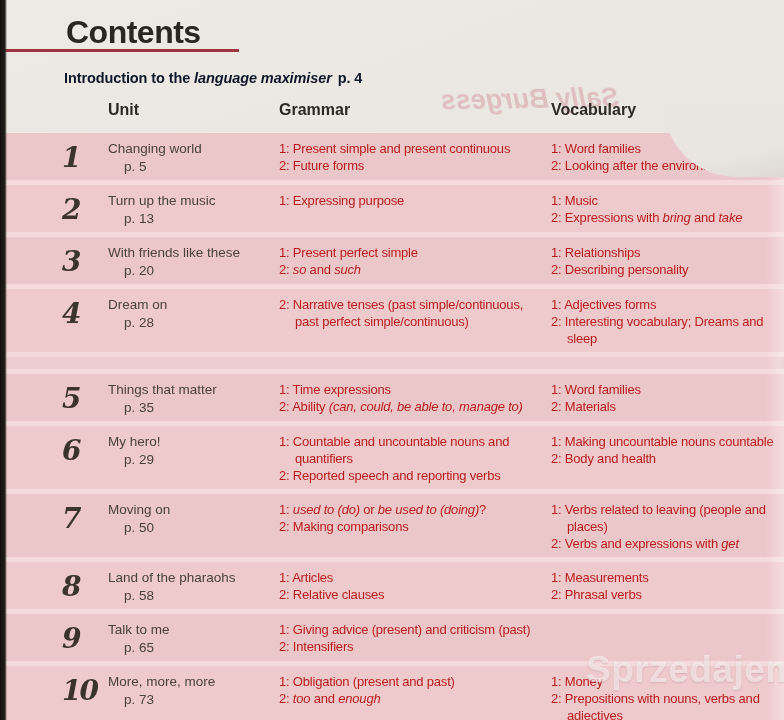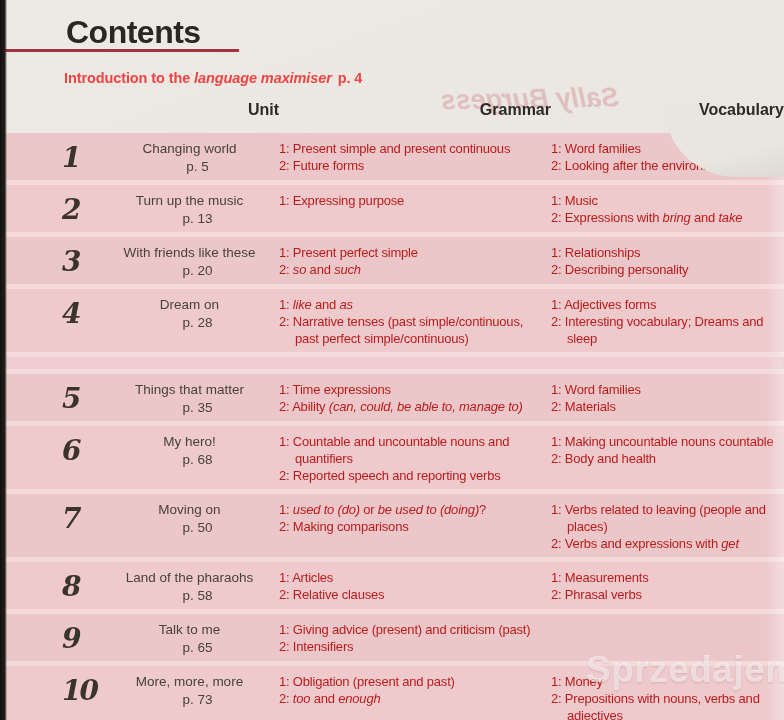--- a/index.html
+++ b/index.html
@@ -8,34 +8,34 @@
     background:linear-gradient(160deg,#edeae5 0%,#e9e6e0 55%,#e4e1da 100%);
     font-family:"Liberation Sans",sans-serif;
     -webkit-font-smoothing:antialiased;
   }
   
   .left-edge{position:absolute;left:0;top:0;width:7px;height:720px;background:linear-gradient(90deg,#120f0d 0%,#23201c 70%,rgba(35,32,28,0) 100%);z-index:6;}
 
   
   .title{position:absolute;left:66px;top:14px;font-size:32px;font-weight:bold;color:#2a2722;letter-spacing:-0.5px;}
   .title-rule{position:absolute;left:0;top:49px;width:239px;height:2.5px;background:#9e353e;z-index:5;}
-  .intro{position:absolute;left:64px;top:70px;font-size:14.5px;font-weight:bold;color:#ef4444;letter-spacing:-0.1px;}
+  .intro{position:absolute;left:64px;top:70px;font-size:14.5px;font-weight:bold;color:#0f172a;letter-spacing:-0.1px;}
   .intro i{padding-right:2px;}
 
   
   .ghost{
     position:absolute;left:398px;top:84px;width:264px;text-align:center;
     font-size:27px;font-weight:bold;font-style:italic;color:rgba(205,128,136,0.40);
     transform:scaleX(-1) rotate(1deg);filter:blur(0.7px);z-index:1;pointer-events:none;
   }
 
   
   .cols{display:grid;grid-template-columns:46px 171px 272px auto;padding-left:62px;box-sizing:border-box;}
 
-  .col-headers{position:absolute;left:0;top:101px;width:784px;font-size:16px;font-weight:bold;color:#2d2a24;z-index:3;text-align:right;}
+  .col-headers{position:absolute;left:0;top:101px;width:784px;font-size:16px;font-weight:bold;color:#2d2a24;z-index:3;}
 
   
   .table-wrap{
     position:absolute;left:0;top:133px;width:784px;height:587px;
     background:#eecccf;z-index:2;
     box-shadow:inset 0 4px 5px rgba(190,130,135,0.35);
   }
   
   .corner-curve{
     position:absolute;right:-30px;top:-28px;width:150px;height:72px;
@@ -51,21 +51,21 @@
     background:#ecc7ca;
   }
   .unit-row:nth-child(even){background:#eecacd;}
   .unit-row:nth-child(5){margin-top:12px;border-top:5px solid #f4dadb;}
   .unit-row:last-child{border-bottom:none;}
 
   .cell-num{
     font-family:"DejaVu Serif",serif;font-style:italic;font-weight:bold;
     font-size:28px;color:#3a342c;line-height:1;padding-top:4px;letter-spacing:-2px;
   }
-  .cell-title{font-size:13.5px;color:#494239;line-height:17px;padding-right:8px;text-align:center;}
+  .cell-title{font-size:13.5px;color:#494239;line-height:17px;padding-right:8px;}
   .cell-title .pg{display:block;margin-top:1px;margin-left:16px;}
   .cell-list{font-size:13px;color:#b91c1c;line-height:17px;letter-spacing:-0.2px;padding-right:10px;}
   .cell-list .line{padding-left:16px;text-indent:-16px;}
 
   
   .watermark{position:absolute;left:586px;top:649px;z-index:8;}
   .wm-text{
     font-size:37px;font-weight:bold;color:rgba(255,255,255,0.55);letter-spacing:0.5px;
     text-shadow:0 1px 2px rgba(150,95,100,0.25);
   }
@@ -140,21 +140,20 @@
         </div>
   </div>
 
   <div class="cols unit-row">
     <div class="cell-num">4</div>
     <div class="cell-title">
       <span>Dream on</span>
       <span class="pg">p. 28</span>
     </div>
     <div class="cell-list">
-          <div class="line">1: <i>like</i> and <i>as</i></div>
           <div class="line">2: Narrative tenses (past simple/continuous, past perfect simple/continuous)</div>
         </div>
     <div class="cell-list">
           <div class="line">1: Adjectives forms</div>
           <div class="line">2: Interesting vocabulary; Dreams and sleep</div>
         </div>
   </div>
 
   <div class="cols unit-row">
     <div class="cell-num">5</div>
@@ -169,21 +168,21 @@
     <div class="cell-list">
           <div class="line">1: Word families</div>
           <div class="line">2: Materials</div>
         </div>
   </div>
 
   <div class="cols unit-row">
     <div class="cell-num">6</div>
     <div class="cell-title">
       <span>My hero!</span>
-      <span class="pg">p. 68</span>
+      <span class="pg">p. 29</span>
     </div>
     <div class="cell-list">
           <div class="line">1: Countable and uncountable nouns and quantifiers</div>
           <div class="line">2: Reported speech and reporting verbs</div>
         </div>
     <div class="cell-list">
           <div class="line">1: Making uncountable nouns countable</div>
           <div class="line">2: Body and health</div>
         </div>
   </div>

